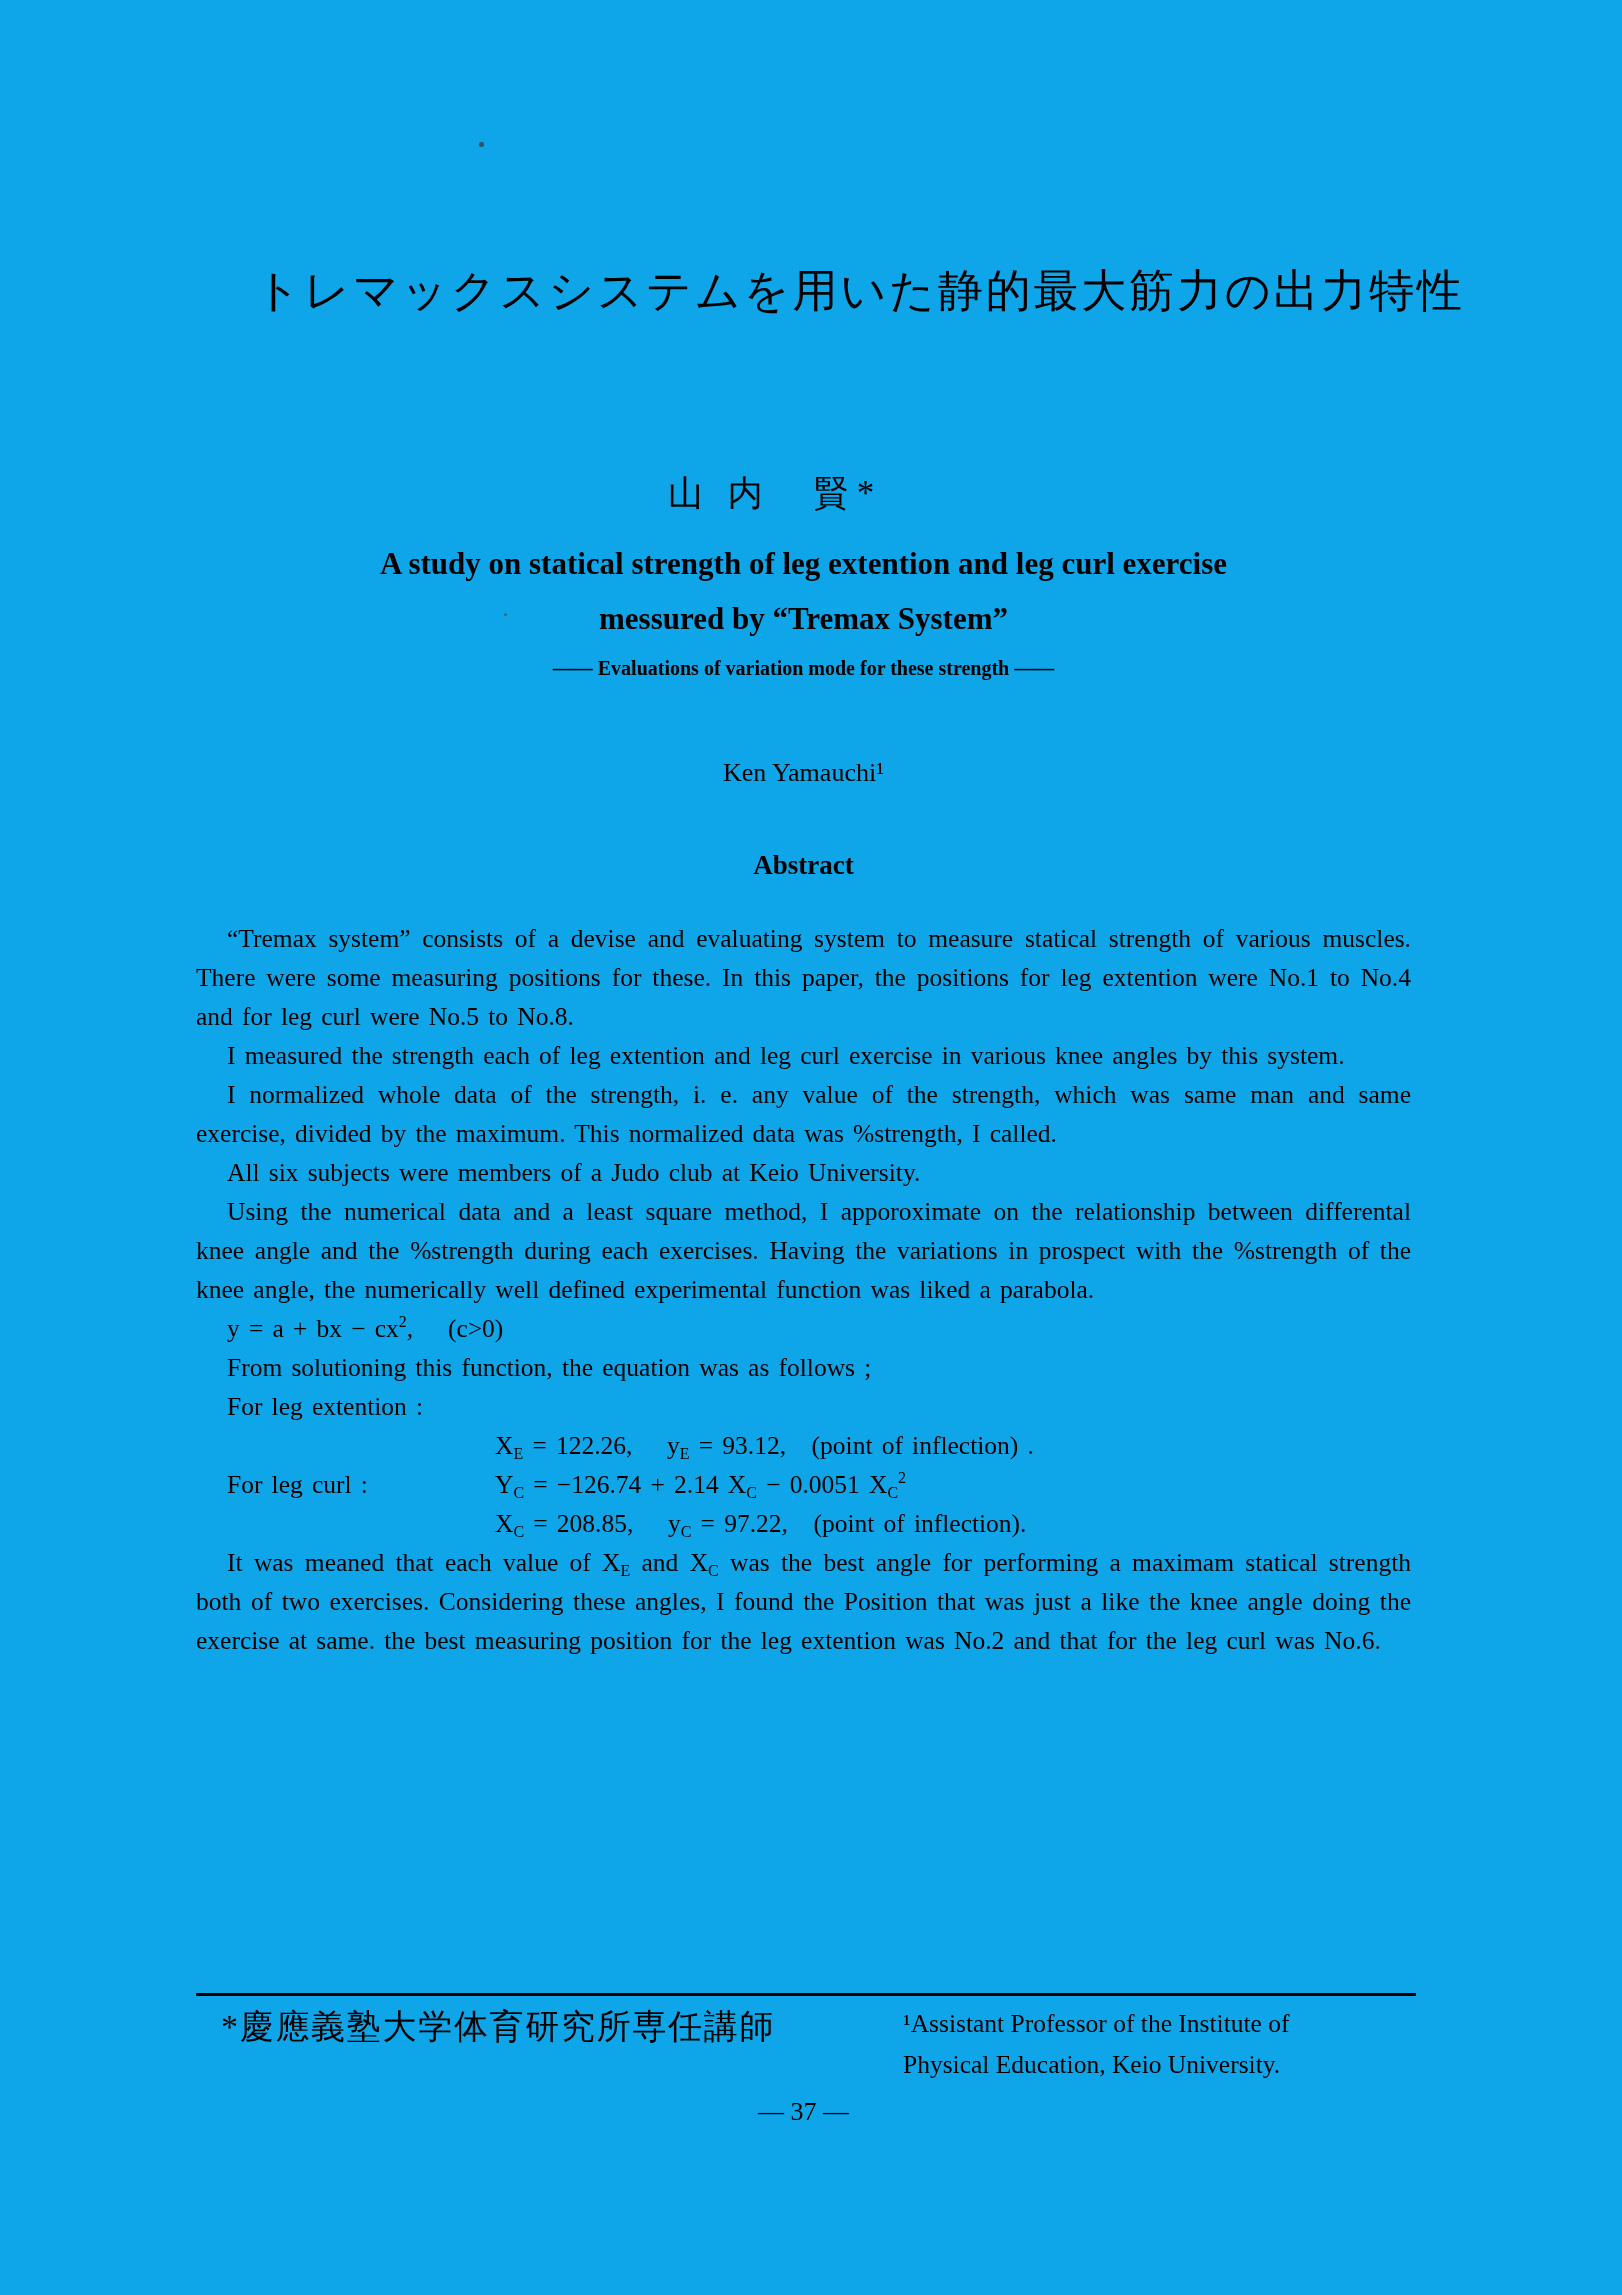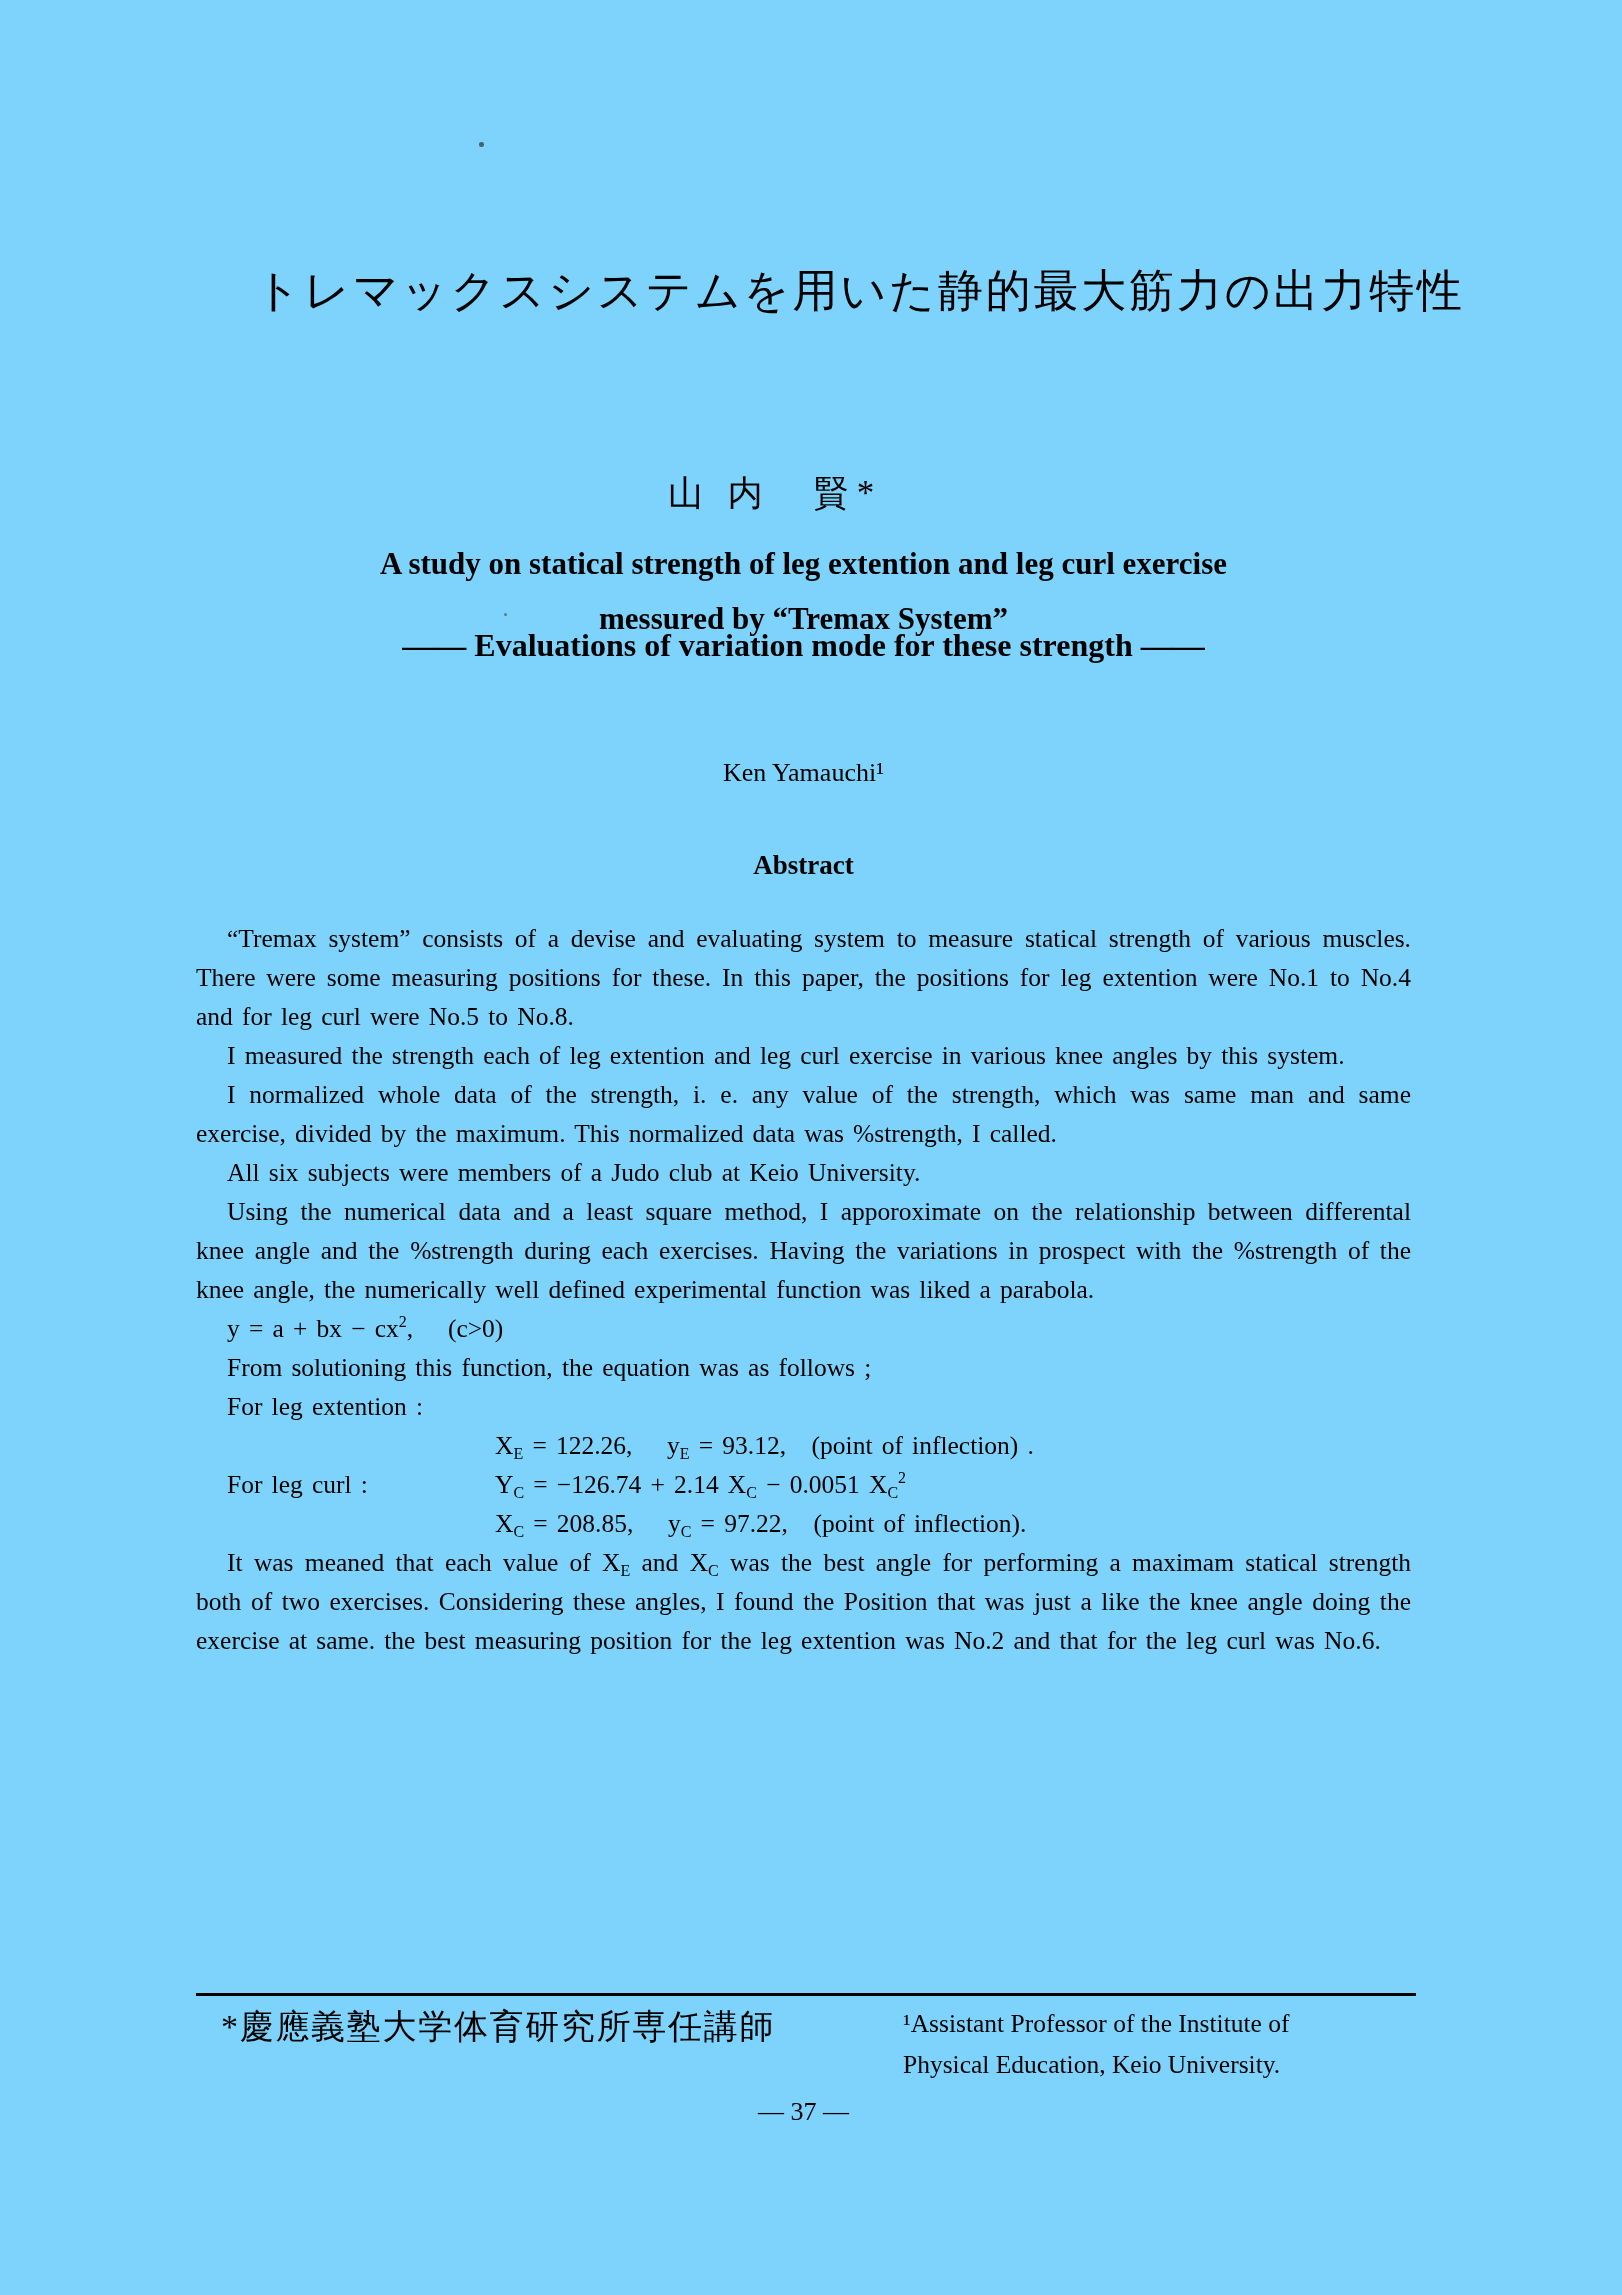--- a/index.html
+++ b/index.html
@@ -1,34 +1,34 @@
 <!DOCTYPE html>
 <html style="font-size:9px"><head>
 <meta charset="utf-8">
 <style>
   html,body{margin:0;padding:0;background:#e8e8e8;}
   .page{
     position:relative;
     width:1623px;height:2295px;
-    background:#7dd3fc;
+    background:#0ea5e9;
     color:#000000;
     font-family:"Liberation Serif","DejaVu Serif",serif;
     overflow:hidden;
   }
   .abs{position:absolute;}
   .nowrap{white-space:nowrap;}
   .centercol{left:196px;width:1215px;text-align:center;}
 
   .jp-title{top:267px;left:255px;font-size:45px;line-height:1.1;letter-spacing:2.8px;font-weight:normal;margin:0;}
   .jp-subtitle{top:356px;left:217px;font-size:32px;line-height:1.1;letter-spacing:2.3px;}
   .jp-author{top:442px;left:668px;font-size:35px;line-height:1.1;letter-spacing:8px;margin-top:33px;}
 
   .en-title-1{top:546px;font-size:31px;font-weight:bold;line-height:1.15;}
   .en-title-2{top:601px;font-size:31px;font-weight:bold;line-height:1.15;}
-  .en-subtitle{top:627px;font-size:32px;font-weight:bold;line-height:1.15;}
+  .en-subtitle{top:657px;font-size:20px;font-weight:bold;line-height:1.15;}
   .en-author{top:758px;font-size:26px;line-height:1.15;}
   .abstract-heading{top:850px;font-size:27px;font-weight:bold;line-height:1.15;}
 
   .body-block{
     top:919px;left:196px;width:1215px;
     font-size:25.5px;line-height:39px;word-spacing:2.8px;
     text-align:justify;
   }
   .para{margin:0;text-indent:31px;text-align:justify;}
   .eqline{padding-left:31px;height:39px;white-space:nowrap;}

